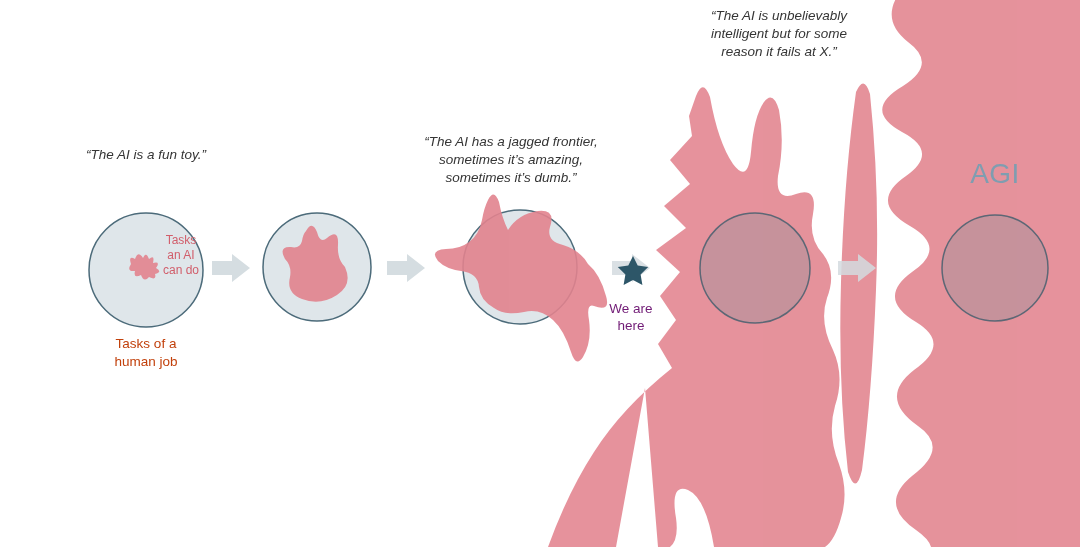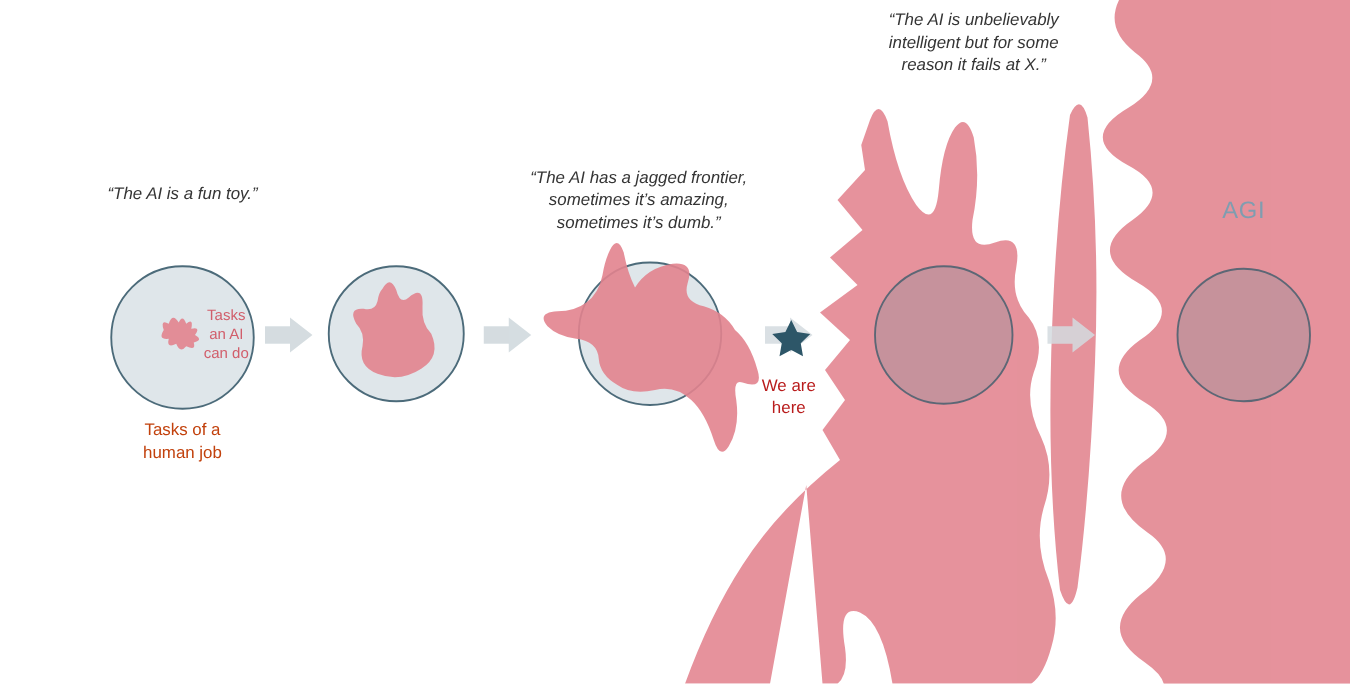--- a/index.html
+++ b/index.html
@@ -30,28 +30,28 @@
     line-height:1.25;
     width:70px;
   }
   .label-teal{
     color:#c2410c;
     font-size:13.5px;
     line-height:1.3;
     width:150px;
   }
   .label-here{
-    color:#b91c1c;
+    color:#701a75;
     font-size:13.5px;
     line-height:1.25;
     width:90px;
   }
   .label-agi{
     color:#7f9db0;
-    font-size:19px;
+    font-size:28px;
     letter-spacing:0.5px;
     width:100px;
   }
 </style>
 </head>
 <body>
 
 <div id="stage">
 
   <svg id="diagram-svg" width="1080" height="547" viewBox="0 0 1080 547">
@@ -141,21 +141,21 @@
   </svg>
 
   <div class="txt quote" style="left:146px;top:146px;">“The AI is a fun toy.”</div>
   <div class="txt quote" style="left:511px;top:133px;">“The AI has a jagged frontier,
 sometimes it’s amazing,
 sometimes it’s dumb.”</div>
   <div class="txt quote" style="left:779px;top:7px;">“The AI is unbelievably
 intelligent but for some
 reason it fails at X.”</div>
 
-  <div class="txt label-red" style="left:181px;top:233px;margin-top:12px;">Tasks
+  <div class="txt label-red" style="left:181px;top:233px;">Tasks
 an AI
 can do</div>
   <div class="txt label-teal" style="left:146px;top:335px;">Tasks of a
 human job</div>
   <div class="txt label-here" style="left:631px;top:301px;">We are
 here</div>
   <div class="txt label-agi" style="left:995px;top:158px;">AGI</div>
 
 </div>
 

